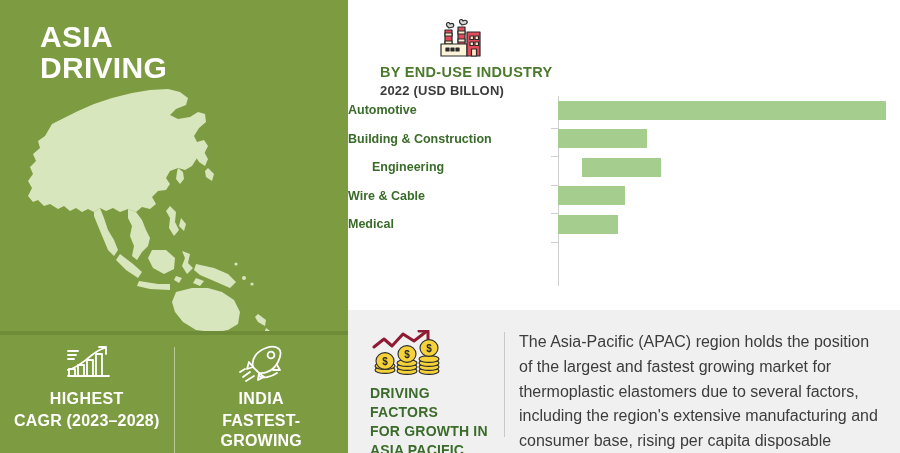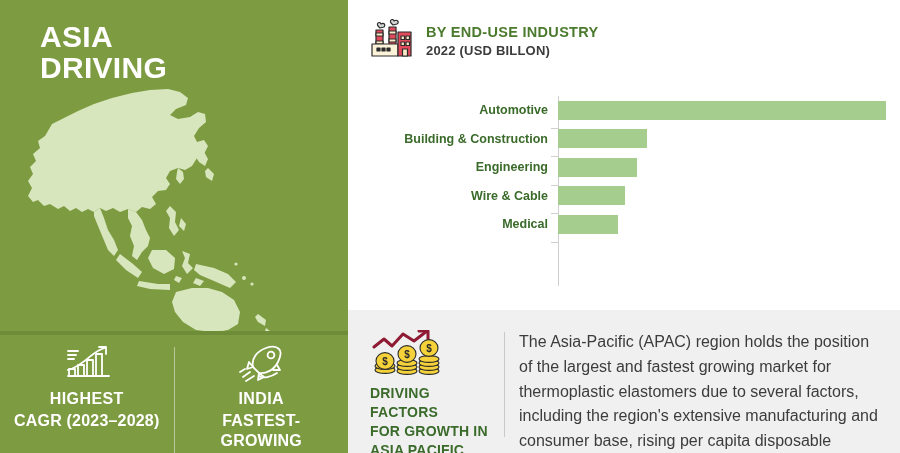--- a/index.html
+++ b/index.html
@@ -52,40 +52,40 @@
     width:1px;align-self:stretch;background:rgba(255,255,255,0.45);
     margin:12px 0 18px 0;
   }
 
   
   #chart-panel{
     position:absolute;left:348px;top:0;width:552px;height:310px;
     background:#ffffff;
   }
   #chart-header{
-    position:absolute;left:20px;top:18px;display:flex;align-items:center;
+    position:absolute;left:20px;top:18px;display:flex;align-items:center;flex-direction:column;
   }
   #chart-header .htext{margin-left:12px;}
   #chart-title{
     color:#4c7a2d;font-weight:bold;font-size:14.5px;letter-spacing:0.3px;
     line-height:1.15;
   }
   #chart-subtitle{
     color:#3c3c3c;font-weight:bold;font-size:13px;letter-spacing:0.2px;
     margin-top:2px;
   }
 
   #chart-area{
     position:absolute;left:0;top:96px;width:552px;height:190px;
   }
   .bar-row{
     position:relative;height:28.5px;display:flex;align-items:center;
   }
   .bar-label{
-    width:210px;text-align:right;padding-right:10px;box-sizing:border-box;
+    width:210px;padding-right:10px;box-sizing:border-box;
     color:#3a6b2a;font-weight:bold;font-size:12.5px;white-space:nowrap;
   }
   .bar-track{position:relative;flex:1;height:100%;display:flex;align-items:center;}
   .bar-fill{
     height:19px;background:#a5ce8e;
   }
   #axis-line{
     position:absolute;left:210px;top:0;width:1px;height:190px;
     background:#cfcfcf;
   }
@@ -269,21 +269,21 @@
               <div class="bar-fill" style="background: rgb(165, 206, 142); width: 328px;"></div>
             </div>
           </div>
           <div class="bar-row">
             <div class="bar-label" style="color: rgb(58, 107, 42);">Building &amp; Construction</div>
             <div class="bar-track">
               <div class="bar-fill" style="background: rgb(165, 206, 142); width: 89px;"></div>
             </div>
           </div>
           <div class="bar-row">
-            <div class="bar-label" style="color: rgb(58, 107, 42);">Engineering</div>
+            <div class="bar-label" style="color: rgb(58, 107, 42); margin-left: 24px;">Engineering</div>
             <div class="bar-track">
               <div class="bar-fill" style="background: rgb(165, 206, 142); width: 79px;"></div>
             </div>
           </div>
           <div class="bar-row">
             <div class="bar-label" style="color: rgb(58, 107, 42);">Wire &amp; Cable</div>
             <div class="bar-track">
               <div class="bar-fill" style="background: rgb(165, 206, 142); width: 67px;"></div>
             </div>
           </div>

